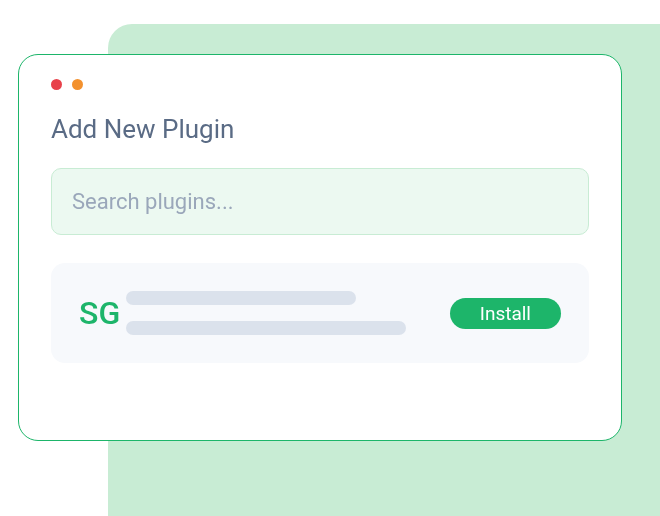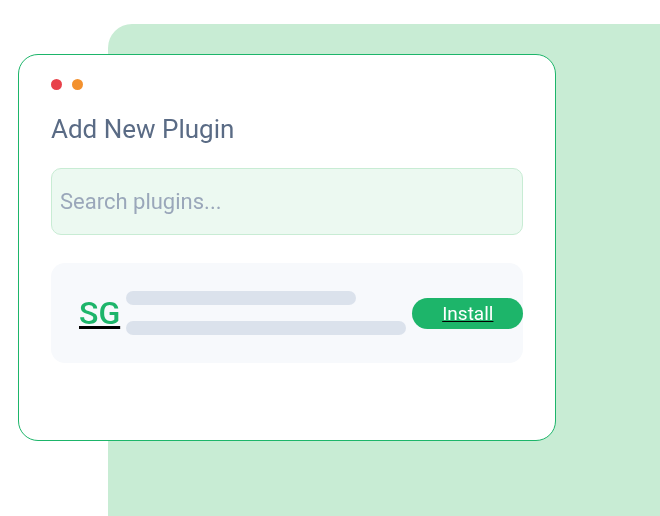--- a/index.html
+++ b/index.html
@@ -20,21 +20,21 @@
       left: 108px;
       right: 0;
       bottom: 0;
       background: #c8ecd4;
       border-radius: 24px 0 0 0;
     }
     .window {
       position: absolute;
       top: 54px;
       left: 18px;
-      width: 538px;
+      width: 604px;
       height: 387px;
       background: white;
       border: 1.5px solid #1db56a;
       border-radius: 20px;
       padding: 24px 32px;
     }
     .traffic-lights {
       display: flex;
       gap: 10px;
       margin-bottom: 24px;
@@ -54,38 +54,37 @@
       font-size: 26px;
       font-weight: 400;
       color: #5a6b85;
       margin-bottom: 24px;
     }
     .search-input {
       width: 100%;
       background: #ecf9f1;
       border: 1px solid #c8ecd4;
       border-radius: 10px;
-      padding: 20px 8px;
+      padding: 20px 20px;
       font-size: 22px;
       color: #9aa7ba;
       font-family: inherit;
       outline: none;
       margin-bottom: 28px;
     }
     .search-input::placeholder {
       color: #9aa7ba;
     }
     .plugin-card {
       background: #f7f9fc;
       border-radius: 14px;
       padding: 28px 28px;
       display: flex;
       align-items: center;
       gap: 6px;
-      text-decoration: underline;
     }
     .plugin-badge {
       font-size: 32px;
       font-weight: 500;
       color: #1db56a;
       flex-shrink: 0;
     }
     .plugin-info {
       flex: 1;
       display: flex;

